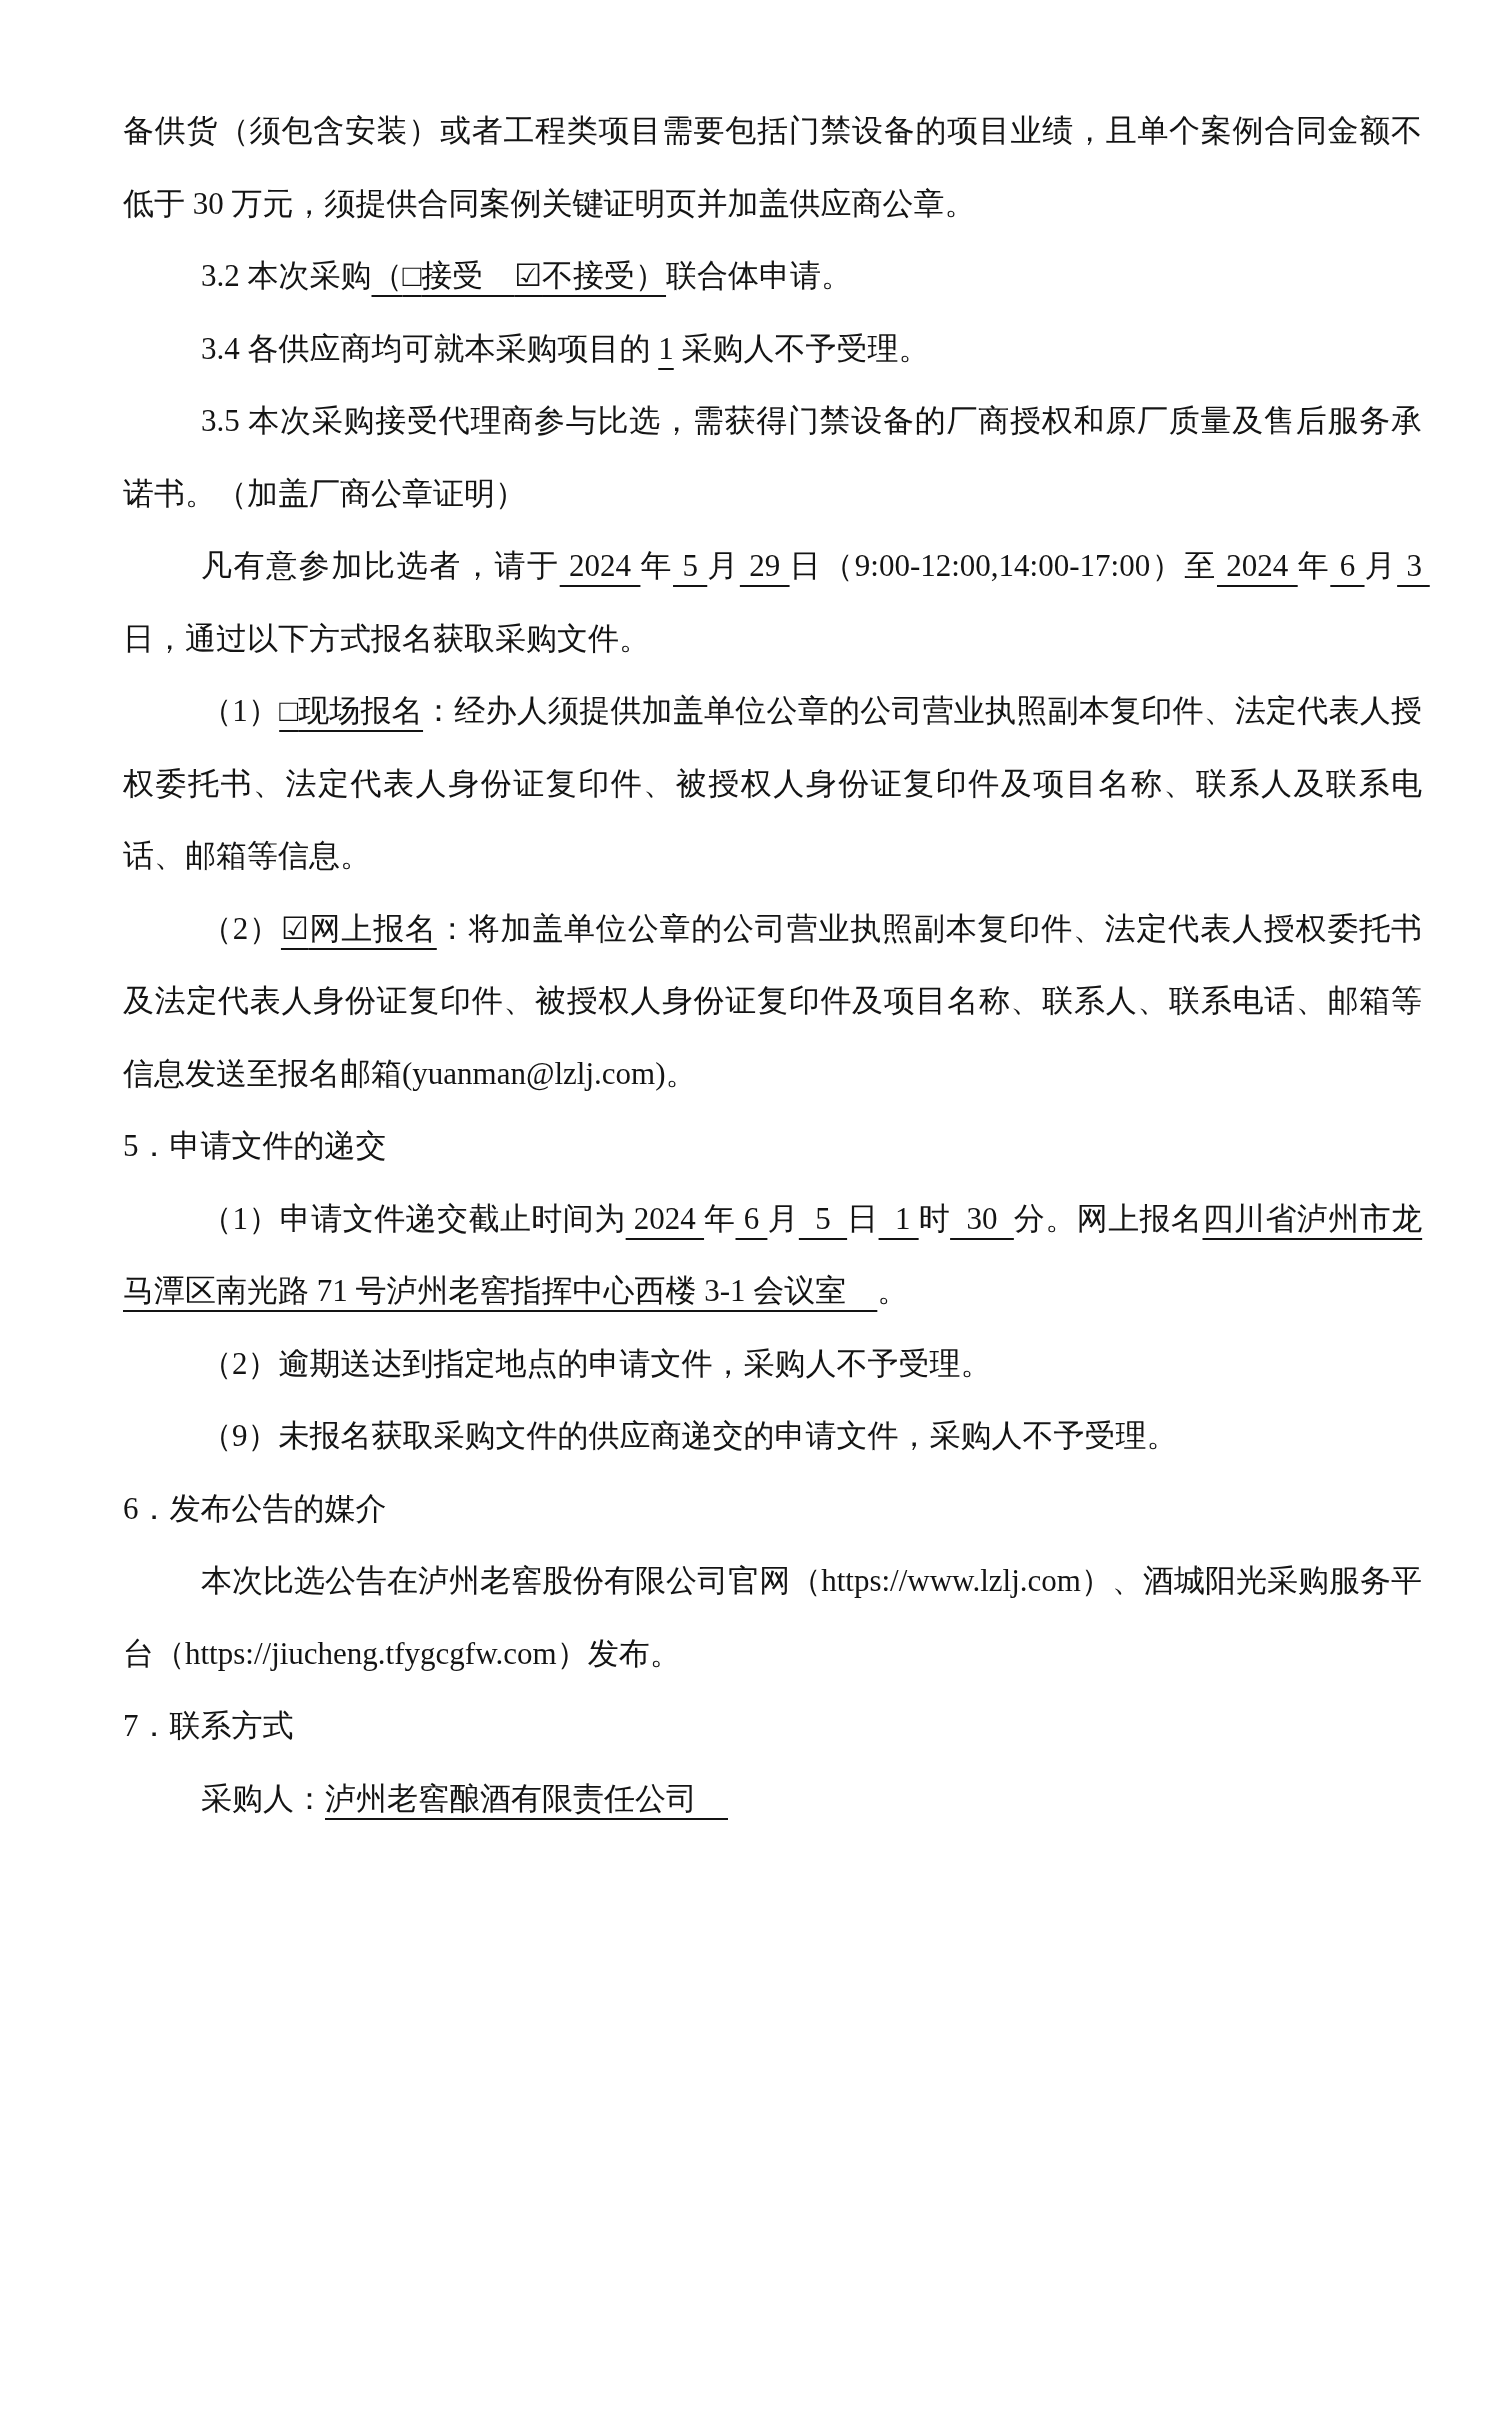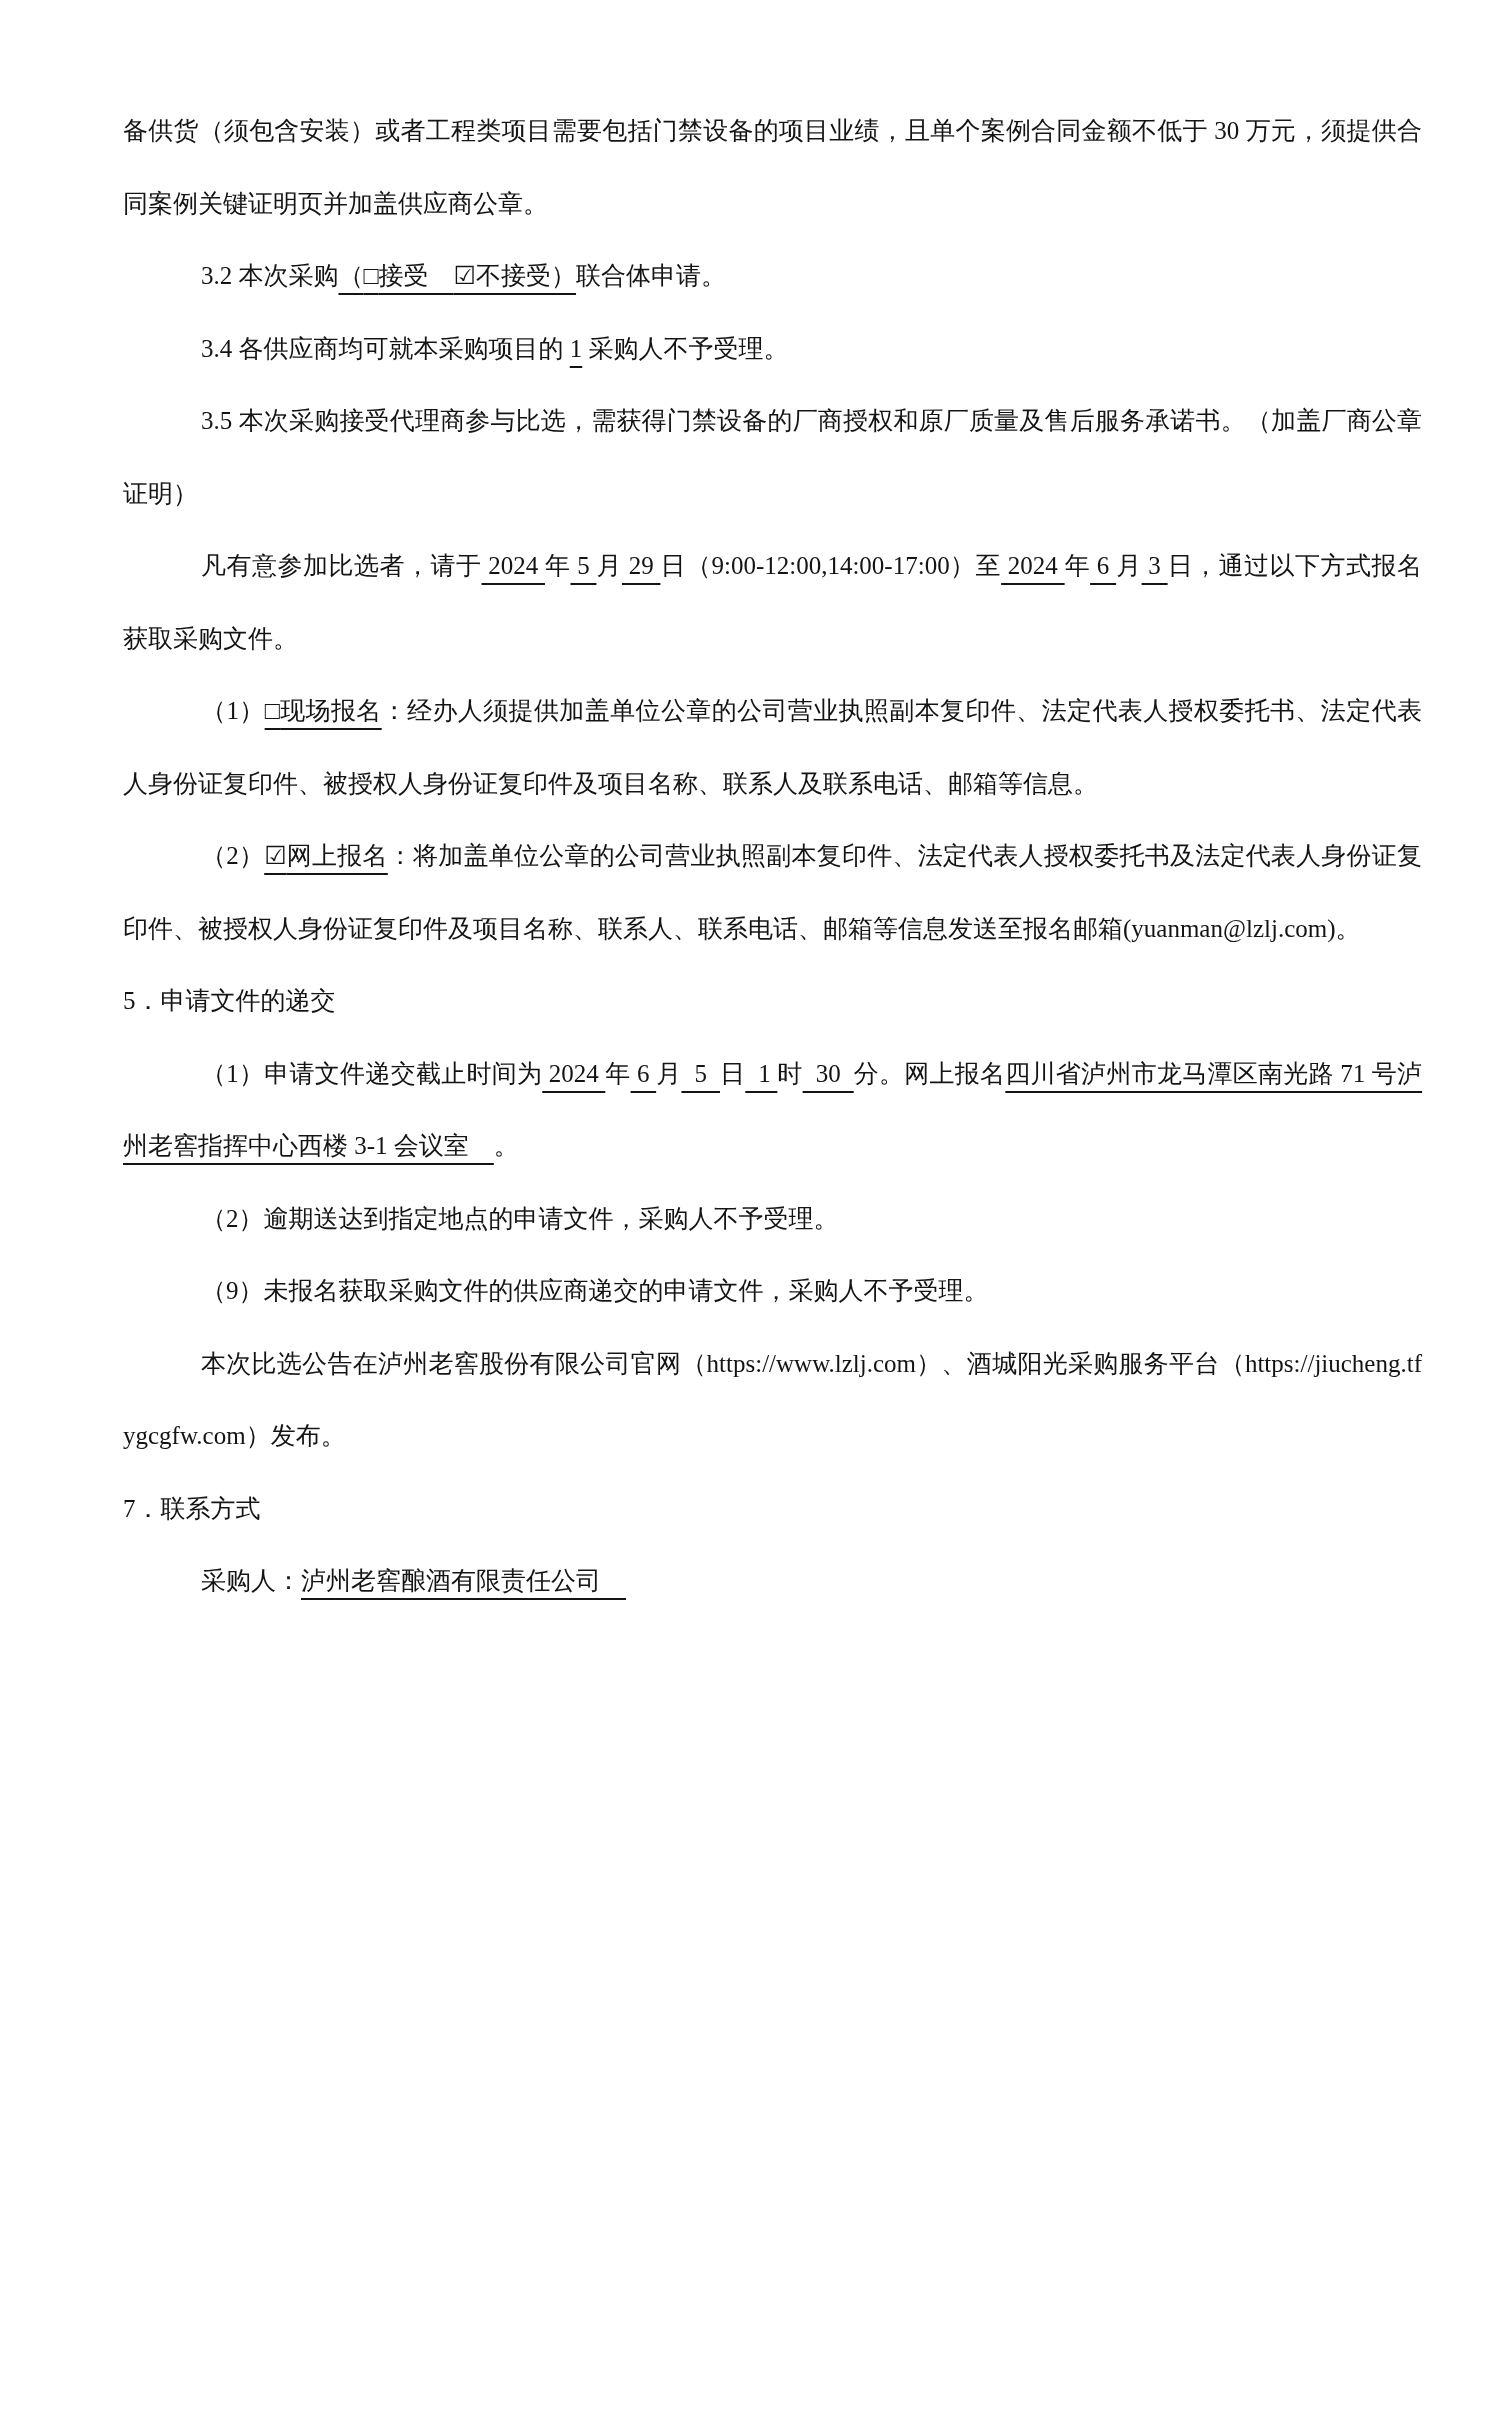--- a/index.html
+++ b/index.html
@@ -10,21 +10,21 @@
     margin:0 auto;
     background:#ffffff;
     overflow:hidden;
   }
   .doc {
     box-sizing:border-box;
     width:100%;
     height:100%;
     padding:95px 78px 0 123px;
     font-family:"Liberation Serif","DejaVu Serif",serif;
-    font-size:25px;
+    font-size:31px;
     line-height:72.5px;
     color:#141414;
     text-align:justify;
   }
   .doc p {
     margin:0;
     padding:0;
     text-indent:78px;
     white-space:pre-wrap;
     word-break:break-all;
@@ -47,17 +47,18 @@
       <p><span>3.2 本次采购</span><span class="u">（</span><span class="u">□</span><span class="u">接受　</span><span class="u">☑</span><span class="u">不接受）</span><span>联合体申请。</span></p>
       <p><span>3.4 各供应商均可就本采购项目的 </span><span class="u">1</span><span> 采购人不予受理。</span></p>
       <p><span>3.5 本次采购接受代理商参与比选，需获得门禁设备的厂商授权和原厂质量及售后服务承诺书。（加盖厂商公章证明）</span></p>
       <p><span>凡有意参加比选者，请于</span><span class="u"> 2024 </span><span>年</span><span class="u"> 5 </span><span>月</span><span class="u"> 29 </span><span>日（9:00-12:00,14:00-17:00）至</span><span class="u"> 2024 </span><span>年</span><span class="u"> 6 </span><span>月</span><span class="u"> 3 </span><span>日，通过以下方式报名获取采购文件。</span></p>
       <p><span>（1）</span><span class="u">□</span><span class="u">现场报名</span><span>：经办人须提供加盖单位公章的公司营业执照副本复印件、法定代表人授权委托书、法定代表人身份证复印件、被授权人身份证复印件及项目名称、联系人及联系电话、邮箱等信息。</span></p>
       <p><span>（2）</span><span class="u">☑</span><span class="u">网上报名</span><span>：将加盖单位公章的公司营业执照副本复印件、法定代表人授权委托书及法定代表人身份证复印件、被授权人身份证复印件及项目名称、联系人、联系电话、邮箱等信息发送至报名邮箱(yuanman@lzlj.com)。</span></p>
       <p class="heading"><span>5．申请文件的递交</span></p>
       <p><span>（1）申请文件递交截止时间为</span><span class="u"> 2024 </span><span>年</span><span class="u"> 6 </span><span>月</span><span class="u">  5  </span><span>日</span><span class="u">  1 </span><span>时</span><span class="u">  30  </span><span>分。网上报名</span><span class="u">四川省泸州市龙马潭区南光路 71 号泸州老窖指挥中心西楼 3-1 会议室　</span><span>。</span></p>
       <p><span>（2）逾期送达到指定地点的申请文件，采购人不予受理。</span></p>
       <p><span>（9）未报名获取采购文件的供应商递交的申请文件，采购人不予受理。</span></p>
+      <p class="heading"><span>6．发布公告的媒介</span></p>
       <p><span>本次比选公告在泸州老窖股份有限公司官网（https://www.lzlj.com）、酒城阳光采购服务平台（https://jiucheng.tfygcgfw.com）发布。</span></p>
       <p class="heading"><span>7．联系方式</span></p>
       <p><span>采购人：</span><span class="u">泸州老窖酿酒有限责任公司　</span></p>
     </div>
 </div>
 
 </body></html>

